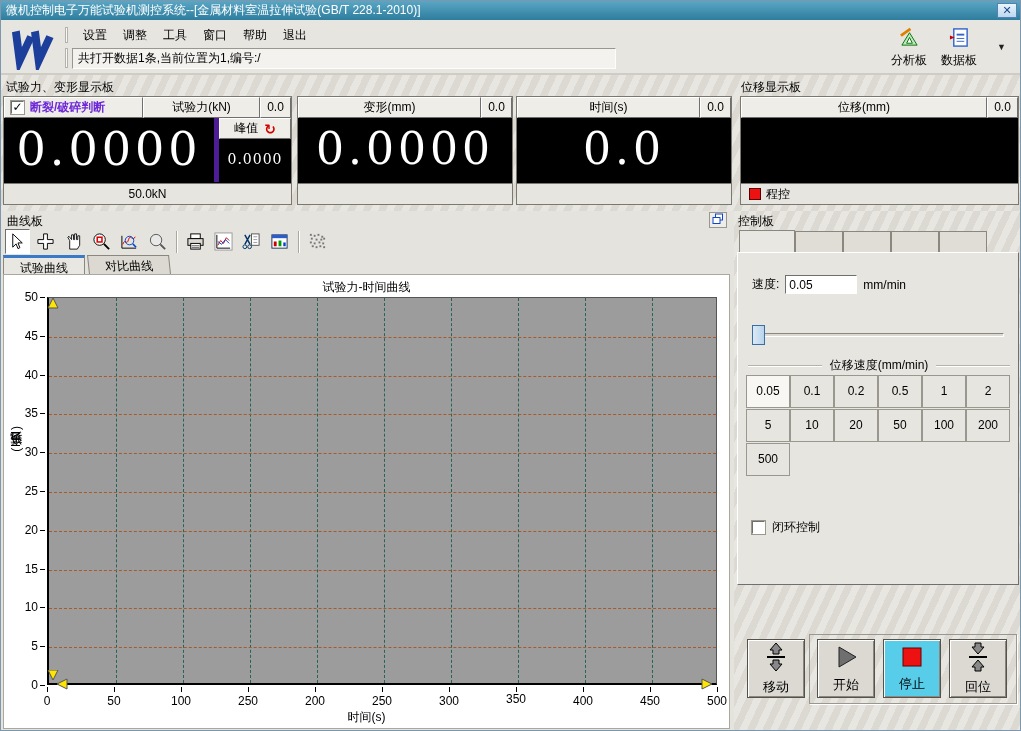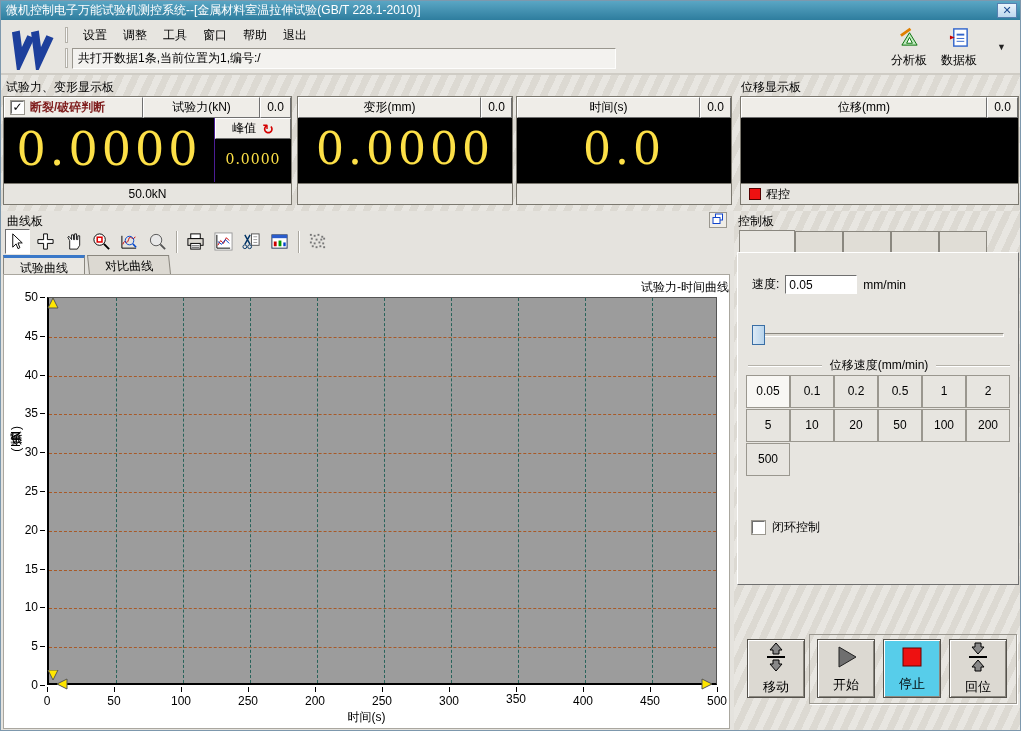--- a/index.html
+++ b/index.html
@@ -39,29 +39,29 @@
   #data-btn { right:38px; top:8px; }
   #tool-dd { right:14px; top:22px; font-size:9px; color:#222; cursor:pointer; }
 
   
   #panel-strip { left:0; top:74px; width:1019px; height:136px; }
   .group-label { font-size:12px; color:#000; }
   .dpanel { position:absolute; top:21px; height:109px; border:1px solid #7b786f; background:#000; }
   .dhead { display:flex; height:21px; background:#e7e5e0; }
   .dhead .hbtn { flex:1; text-align:center; line-height:19px; }
   .dhead .hval { width:31px; text-align:center; line-height:19px; }
-  .lcd { color:#fde047; font-family:"DejaVu Serif",serif; text-align:center; }
+  .lcd { color:#ffffff; font-family:"DejaVu Serif",serif; text-align:center; }
   .dbottom { position:absolute; left:0; bottom:0; width:100%; height:21px; background:#e7e5e0;
     border-top:1px solid #7b786f; line-height:20px; text-align:center; }
   .chk { width:13px; height:13px; background:#fff; border:1px solid;
     border-color:#6f6f6f #fff #fff #6f6f6f; outline:1px solid #9a978f;
     font-size:12px; line-height:11px; text-align:center; display:inline-block; }
   #force-break { display:flex; align-items:center; gap:6px; padding-left:6px; width:139px;
     background:#efede8; border:1px solid; border-color:#fff #6f6f6f #6f6f6f #fff; }
-  #force-break span.lbl { color:#7f1d1d; font-weight:bold; }
+  #force-break span.lbl { color:#6d28d9; font-weight:bold; }
   #peak-btn { display:flex; justify-content:center; align-items:center; gap:6px; height:21px; }
   #progctl { display:flex; align-items:center; gap:5px; justify-content:flex-start; padding-left:8px; }
   .redsq { width:12px; height:12px; background:#ee1111; border:1px solid #550000; display:inline-block; }
 
   
   #curve-panel { left:0; top:210px; width:731px; height:520px; }
   #curve-title { left:6px; top:2px; }
   #restore-btn { left:708px; top:1px; width:18px; height:16px; background:#efede8;
     border:1px solid #9a978f; text-align:center; cursor:pointer; }
   #curve-toolbar { left:4px; top:17px; height:27px; display:flex; align-items:center; gap:3px; }
@@ -70,21 +70,21 @@
   .ticon svg { width:19px; height:19px; }
   .ticon.pressed { background:#fff; border:1px solid; border-color:#6f6f6f #fff #fff #6f6f6f; }
   .tsep { width:1px; height:22px; background:#aaa79f; margin:0 3px; box-shadow:1px 0 0 #fff; }
   #curve-tabs { left:2px; top:44px; height:19px; display:flex; }
   .ctab { padding:2px 16px 0 16px; border:1px solid #8a877f; border-bottom:none; margin-right:3px;
     background:#dcd9d2; transform:skewX(6deg); cursor:pointer; }
   .ctab .in { transform:skewX(-6deg); }
   .ctab.active { background:#e9e7e2; border-top:3px solid #3a78c8; transform:none; font-weight:normal; }
   .ctab.active .in { transform:none; }
   #chart-area { left:2px; top:63px; width:727px; height:455px; background:#fff; border:1px solid #aaa79f; }
-  #chart-title { left:0; top:4px; width:100%; text-align:right; }
+  #chart-title { left:0; top:4px; width:100%; text-align:center; }
   #plot { left:43px; top:22px; width:670px; height:388px; background:#9c9c9c;
     border-top:1px solid #555; border-right:1px solid #555;
     border-left:2px solid #000; border-bottom:2px solid #000; }
   .hgrid { position:absolute; left:0; width:100%; height:0; border-top:1px dashed #a85a28; }
   .vgrid { position:absolute; top:0; height:100%; width:0; border-left:1px dashed #28635a; }
   .ytick-label { position:absolute; width:34px; text-align:right; font-size:12px; }
   .xtick-label { position:absolute; width:40px; text-align:center; font-size:12px; }
   .ytick-mark { position:absolute; width:5px; height:1px; background:#000; }
   .xtick-mark { position:absolute; width:1px; height:5px; background:#000; }
   #ylabel { left:4px; top:150px; writing-mode:vertical-rl; transform:rotate(180deg); letter-spacing:1px; }
@@ -190,21 +190,21 @@
   <div class="dpanel" style="left:2px;width:289px">
     <div class="dhead">
       <div id="force-break">
         <span class="chk">✓</span>
         <span class="lbl">断裂/破碎判断</span>
       </div>
       <div class="hbtn raised" style="width:117px">试验力(kN)</div>
       <div class="hval raised">0.0</div>
     </div>
     <div class="abs lcd" style="left:0;top:21px;width:210px;height:64px;font-size:46px;line-height:62px;letter-spacing:4px">0.0000</div>
-    <div class="abs" style="left:210px;top:21px;width:77px;height:64px;border-left:1px solid #4c1d95">
+    <div class="abs" style="left:210px;top:21px;width:77px;height:64px;border-left:5px solid #4c1d95">
       <div id="peak-btn" class="raised">
         <span>峰值</span>
         <span style="color:#d40000;font-weight:bold;font-size:14px">↻</span>
       </div>
       <div class="lcd" style="height:42px;font-size:14px;line-height:40px;letter-spacing:1px">0.0000</div>
     </div>
     <div class="dbottom">50.0kN</div>
   </div>
 
   <div class="dpanel" style="left:296px;width:216px">

